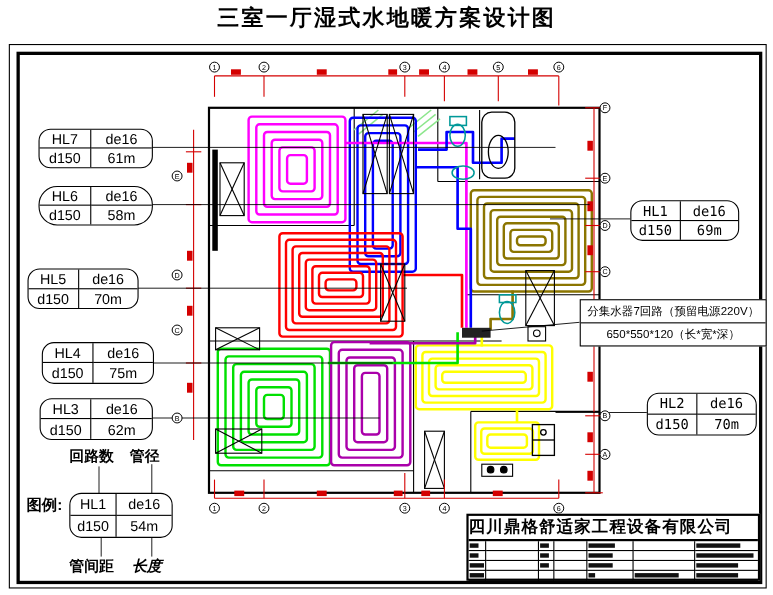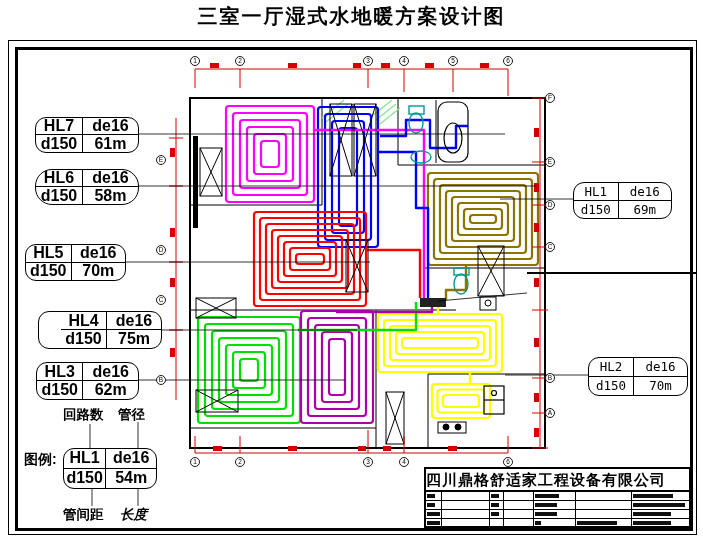--- a/index.html
+++ b/index.html
@@ -6,31 +6,31 @@
   body{width:703px;height:541px;position:relative;background:#fff;overflow:hidden;
        font-family:"Liberation Sans",sans-serif;color:#000;}
   .title{position:absolute;top:3px;left:0;width:100%;text-align:center;
          font-size:20px;font-weight:bold;letter-spacing:2px;}
   .frame-outer{position:absolute;left:8px;top:40px;width:687px;height:493px;border:1px solid #000;}
   .frame-inner{position:absolute;left:15px;top:47px;width:672px;height:478px;border:3px solid #000;}
 
   
   .hlbox{position:absolute;border:1.4px solid #000;border-radius:11px;background:#fff;
          display:grid;grid-template-columns:46% 54%;grid-template-rows:1fr 1fr;
-         font-size:16px;font-weight:bold;z-index:3;}
+         font-size:13px;font-weight:normal;z-index:3;}
   .hlbox .c{display:flex;align-items:center;justify-content:center;overflow:hidden;}
   .hlbox .tl{border-right:1px solid #000;border-bottom:1px solid #000;}
   .hlbox .tr{border-bottom:1px solid #000;}
   .hlbox .bl{border-right:1px solid #000;}
   .hlbox.thin{font-family:"DejaVu Sans Mono",monospace;font-weight:normal;font-size:12.5px;}
 
   .b-hl7{left:35px;top:117px;width:102px;height:34px;}
   .b-hl6{left:35px;top:169px;width:102px;height:34px;border-radius:17px;}
   .b-hl5{left:25px;top:244px;width:99px;height:35px;}
-  .b-hl4{left:38px;top:311px;width:100px;height:36px;padding-left:22px;}
+  .b-hl4{left:38px;top:311px;width:100px;height:36px;}
   .b-hl3{left:36px;top:362px;width:101px;height:36px;}
   .b-hl1{left:573px;top:182px;width:97px;height:35px;}
   .b-hl2{left:588px;top:357px;width:98px;height:37px;}
   .b-legend{left:63px;top:448px;width:92px;height:39px;}
 
   .lg-lab{position:absolute;font-size:13.5px;font-weight:bold;white-space:nowrap;z-index:3;}
   .lg-loops{left:63px;top:406px;}
   .lg-pipe{left:118px;top:406px;text-align:center;}
   .lg-title{left:24px;top:451px;font-size:14px;}
   .lg-spacing{left:63px;top:506px;}
@@ -98,20 +98,22 @@
   <div class="c br">69m</div>
 </div>
 <div class="hlbox thin b-hl2">
   <div class="c tl">HL2</div>
   <div class="c tr">de16</div>
   <div class="c bl">d150</div>
   <div class="c br">70m</div>
 </div>
 
 <div class="note">
+  <div class="note-line">分集水器7回路（预留电源220V）</div>
+  <div class="note-line">650*550*120（长*宽*深）</div>
 </div>
 
 <div class="lg-lab lg-loops">回路数</div>
 <div class="lg-lab lg-pipe">管径</div>
 <div class="lg-lab lg-title">图例:</div>
 <div class="hlbox b-legend">
   <div class="c tl">HL1</div>
   <div class="c tr">de16</div>
   <div class="c bl">d150</div>
   <div class="c br">54m</div>

